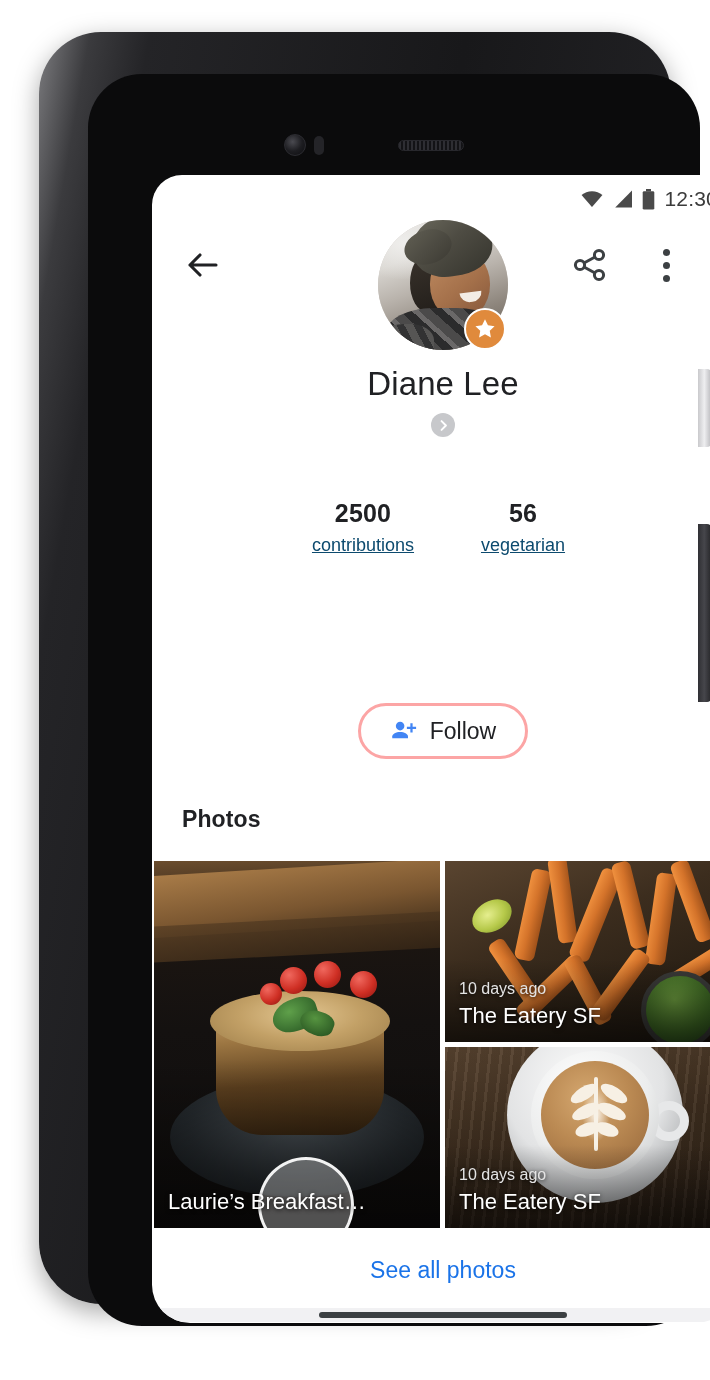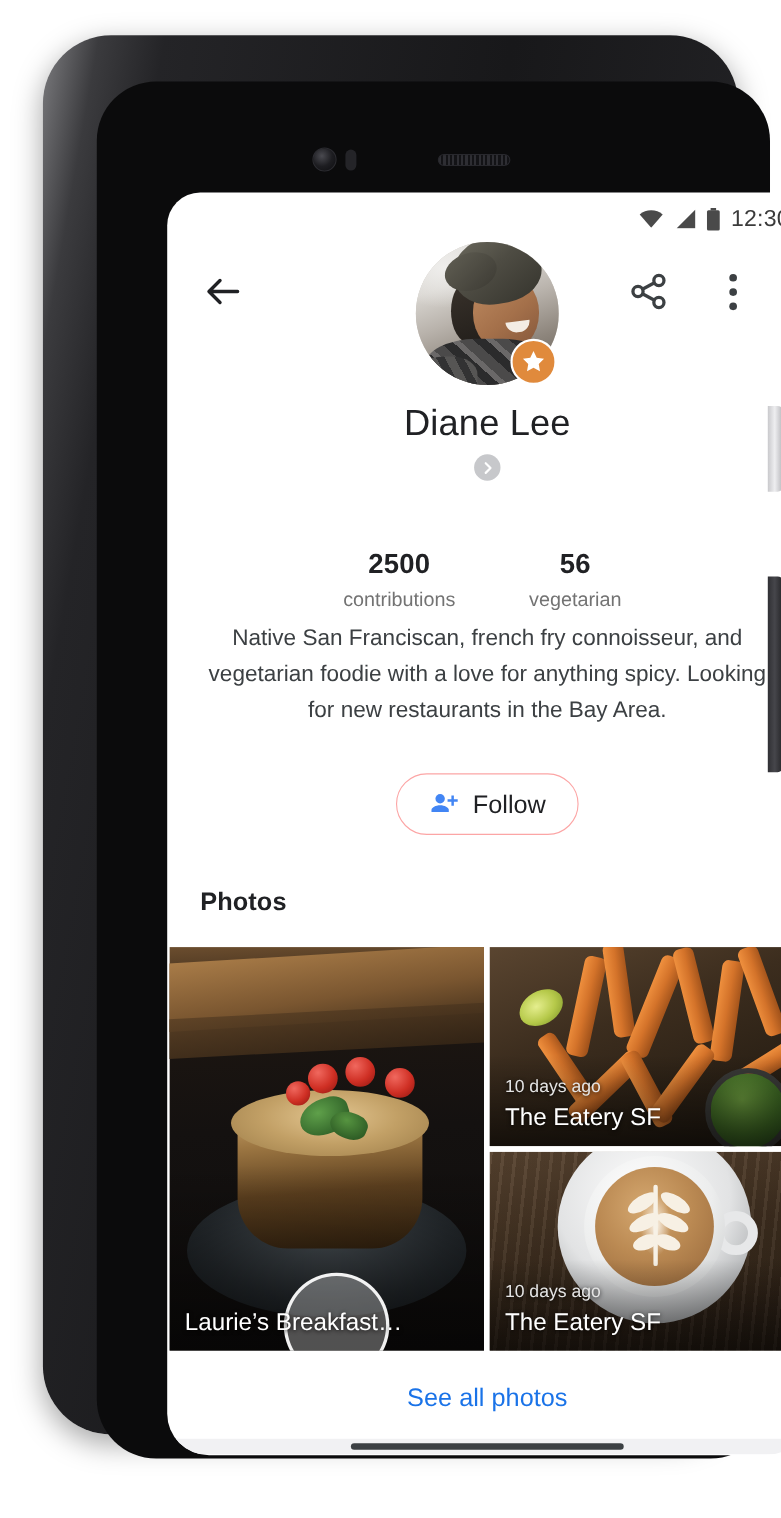--- a/index.html
+++ b/index.html
@@ -133,34 +133,34 @@
   }
   .chev-circle svg { width: 13px; height: 13px; display: block; }
 
   
   .stats {
     position: absolute; left: 0; top: 292px; width: 582px;
     display: flex; justify-content: center; gap: 0;
   }
   .stat { width: 160px; text-align: center; }
   .stat .val { font-size: 25px; color: #202124; font-weight: 700; letter-spacing: .2px; margin-top: 32px; }
-  .stat .lbl { font-size: 18px; color: #737373; margin-top: 7px; }
+  .stat .lbl { font-size: 18px; color: #0c4a6e; margin-top: 7px; text-decoration: underline; }
 
   
   .bio {
     position: absolute; left: 24px; top: 388px; width: 534px; text-align: center;
     font-size: 20.5px; line-height: 33px; color: #3c4043;
   }
 
   
   .follow-wrap { position: absolute; left: 0; top: 528px; width: 582px; display:flex; justify-content:center; }
   .follow-btn {
     display: inline-flex; align-items: center; gap: 13px;
     height: 56px; padding: 0 29px;
-    border: 1px solid #fca5a5; border-radius: 28px;
+    border: 3px solid #fca5a5; border-radius: 28px;
     background: #fff; cursor: pointer;
   }
   .follow-btn .fl-label { font-size: 23px; color: #202124; }
   .follow-btn svg { width: 27px; height: 27px; display: block; }
 
   
   .sec-photos {
     position: absolute; left: 30px; top: 631px;
     font-size: 23px; color: #202124; font-weight: 700; letter-spacing: .1px;
   }
@@ -348,21 +348,20 @@
           <div class="stat">
             <div class="val">2500</div>
             <div class="lbl">contributions</div>
           </div>
           <div class="stat">
             <div class="val">56</div>
             <div class="lbl">vegetarian</div>
           </div>
         </div>
 
-        <div class="bio">Native San Franciscan, french fry connoisseur, and vegetarian foodie with a love for anything spicy. Looking for new restaurants in the Bay Area.</div>
 
         <div class="follow-wrap">
           <div class="follow-btn">
             <span>
               <svg viewBox="0 0 24 24">
                 <circle cx="9" cy="7.2" r="3.8" fill="#4285F4"></circle>
                 <path fill="#4285F4" d="M9 12.4c-3.6 0-7 1.8-7 3.9V18h14v-1.7c0-2.1-3.4-3.9-7-3.9z"></path>
                 <path fill="#4285F4" d="M18.1 4.6h2v3.1h3.1v2h-3.1v3.1h-2V9.7H15v-2h3.1V4.6z"></path>
               </svg>
             </span>

